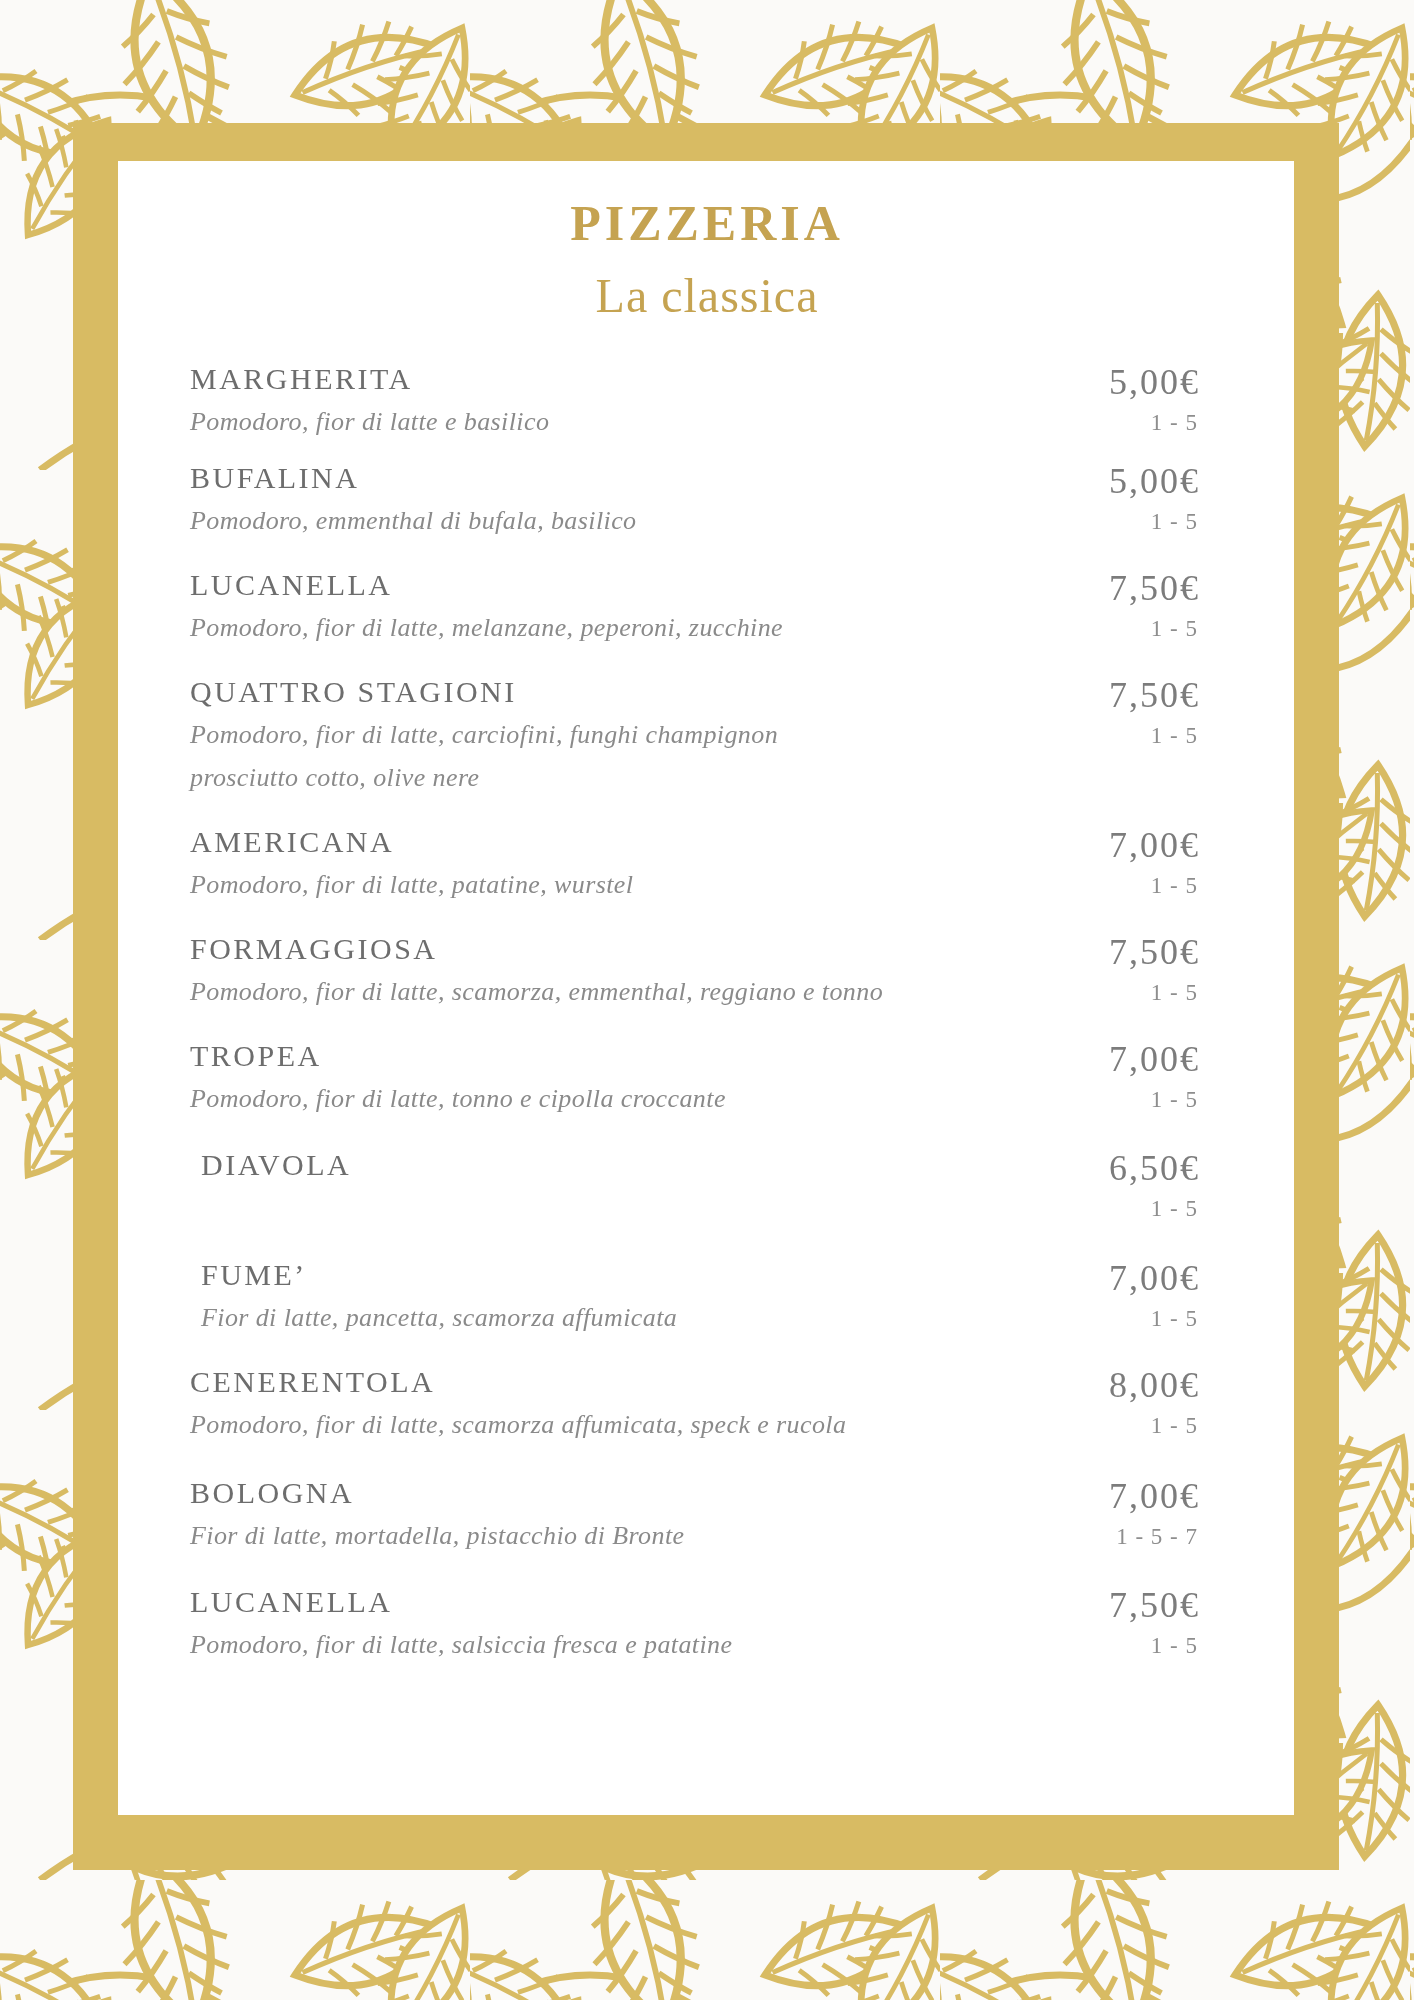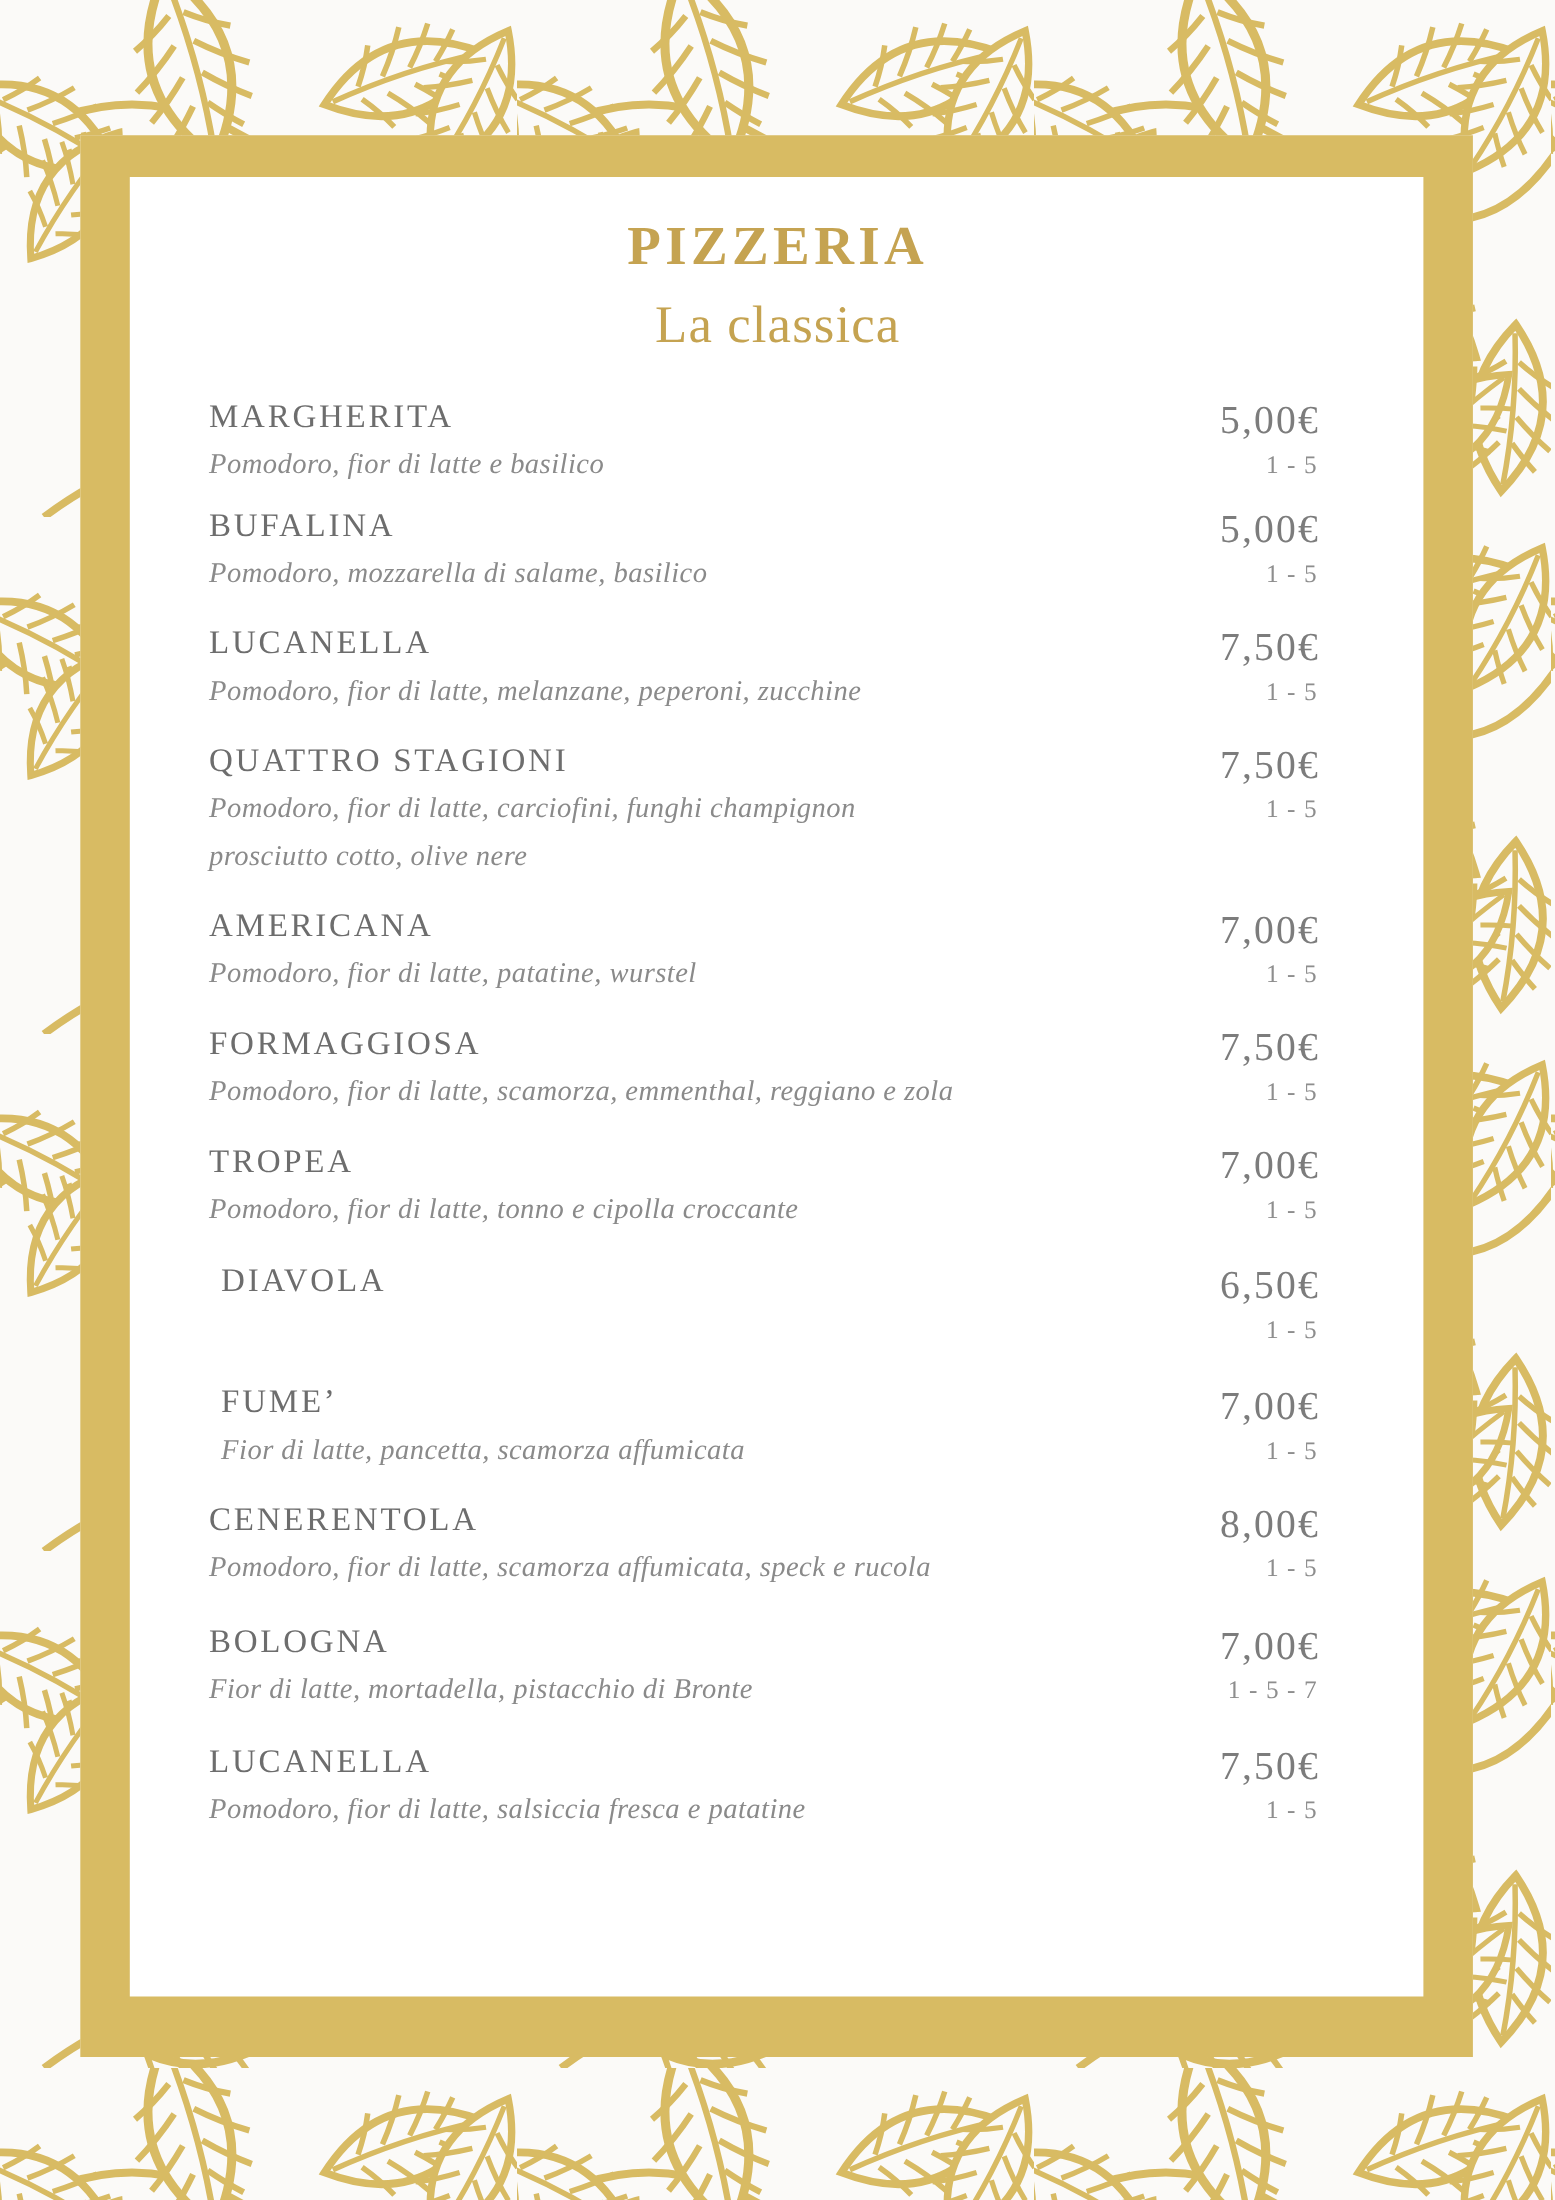--- a/index.html
+++ b/index.html
@@ -85,21 +85,21 @@
     <div class="row" style="top: 364px;">
     <div class="iname">MARGHERITA</div>
     <div class="iprice">5,00€</div>
     <div class="iallerg">1 - 5</div>
   <div class="idesc" style="top: 45px;">Pomodoro, fior di latte e basilico</div>
     </div>
     <div class="row" style="top: 463px;">
     <div class="iname">BUFALINA</div>
     <div class="iprice">5,00€</div>
     <div class="iallerg">1 - 5</div>
-  <div class="idesc" style="top: 45px;">Pomodoro, mozzarella di salame, basilico</div>
+  <div class="idesc" style="top: 45px;">Pomodoro, emmenthal di bufala, basilico</div>
     </div>
     <div class="row" style="top: 570px;">
     <div class="iname">LUCANELLA</div>
     <div class="iprice">7,50€</div>
     <div class="iallerg">1 - 5</div>
   <div class="idesc" style="top: 45px;">Pomodoro, fior di latte, melanzane, peperoni, zucchine</div>
     </div>
     <div class="row" style="top: 677px;">
     <div class="iname">QUATTRO STAGIONI</div>
     <div class="iprice">7,50€</div>
@@ -110,21 +110,21 @@
     <div class="row" style="top: 827px;">
     <div class="iname">AMERICANA</div>
     <div class="iprice">7,00€</div>
     <div class="iallerg">1 - 5</div>
   <div class="idesc" style="top: 45px;">Pomodoro, fior di latte, patatine, wurstel</div>
     </div>
     <div class="row" style="top: 934px;">
     <div class="iname">FORMAGGIOSA</div>
     <div class="iprice">7,50€</div>
     <div class="iallerg">1 - 5</div>
-  <div class="idesc" style="top: 45px;">Pomodoro, fior di latte, scamorza, emmenthal, reggiano e zola</div>
+  <div class="idesc" style="top: 45px;">Pomodoro, fior di latte, scamorza, emmenthal, reggiano e tonno</div>
     </div>
     <div class="row" style="top: 1041px;">
     <div class="iname">TROPEA</div>
     <div class="iprice">7,00€</div>
     <div class="iallerg">1 - 5</div>
   <div class="idesc" style="top: 45px;">Pomodoro, fior di latte, tonno e cipolla croccante</div>
     </div>
     <div class="row indent" style="top: 1150px;">
     <div class="iname">DIAVOLA</div>
     <div class="iprice">6,50€</div>

